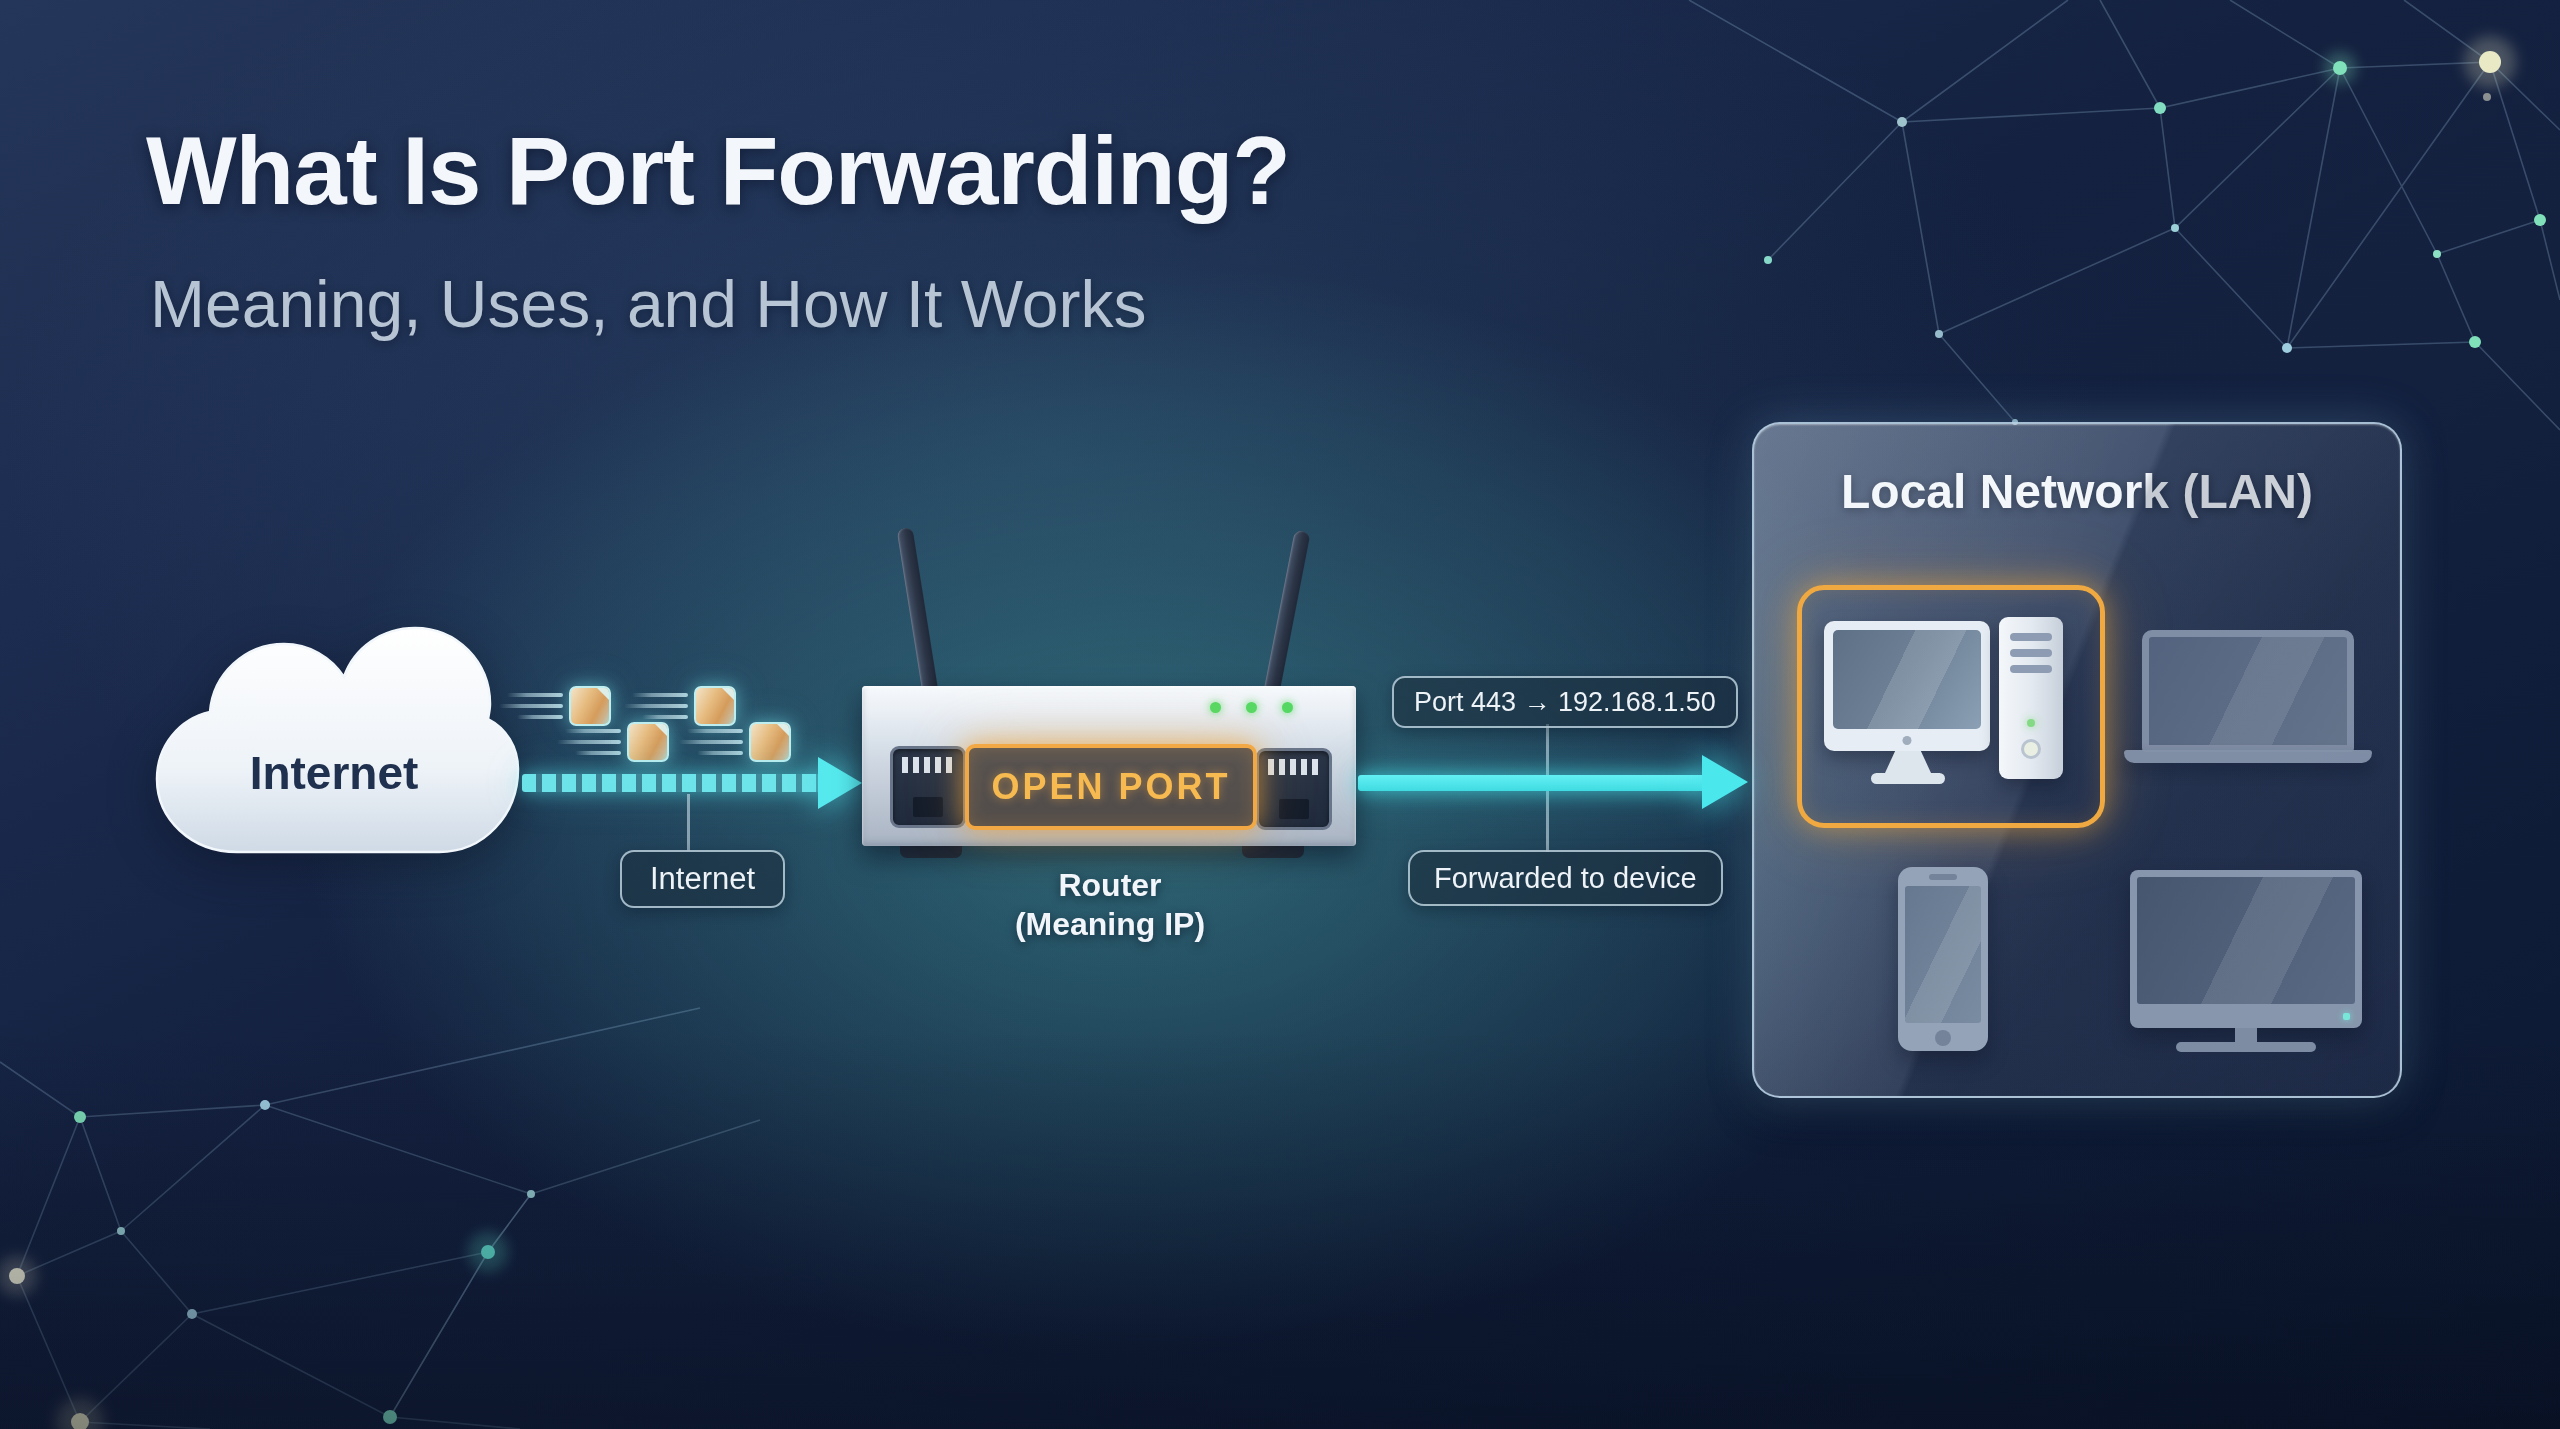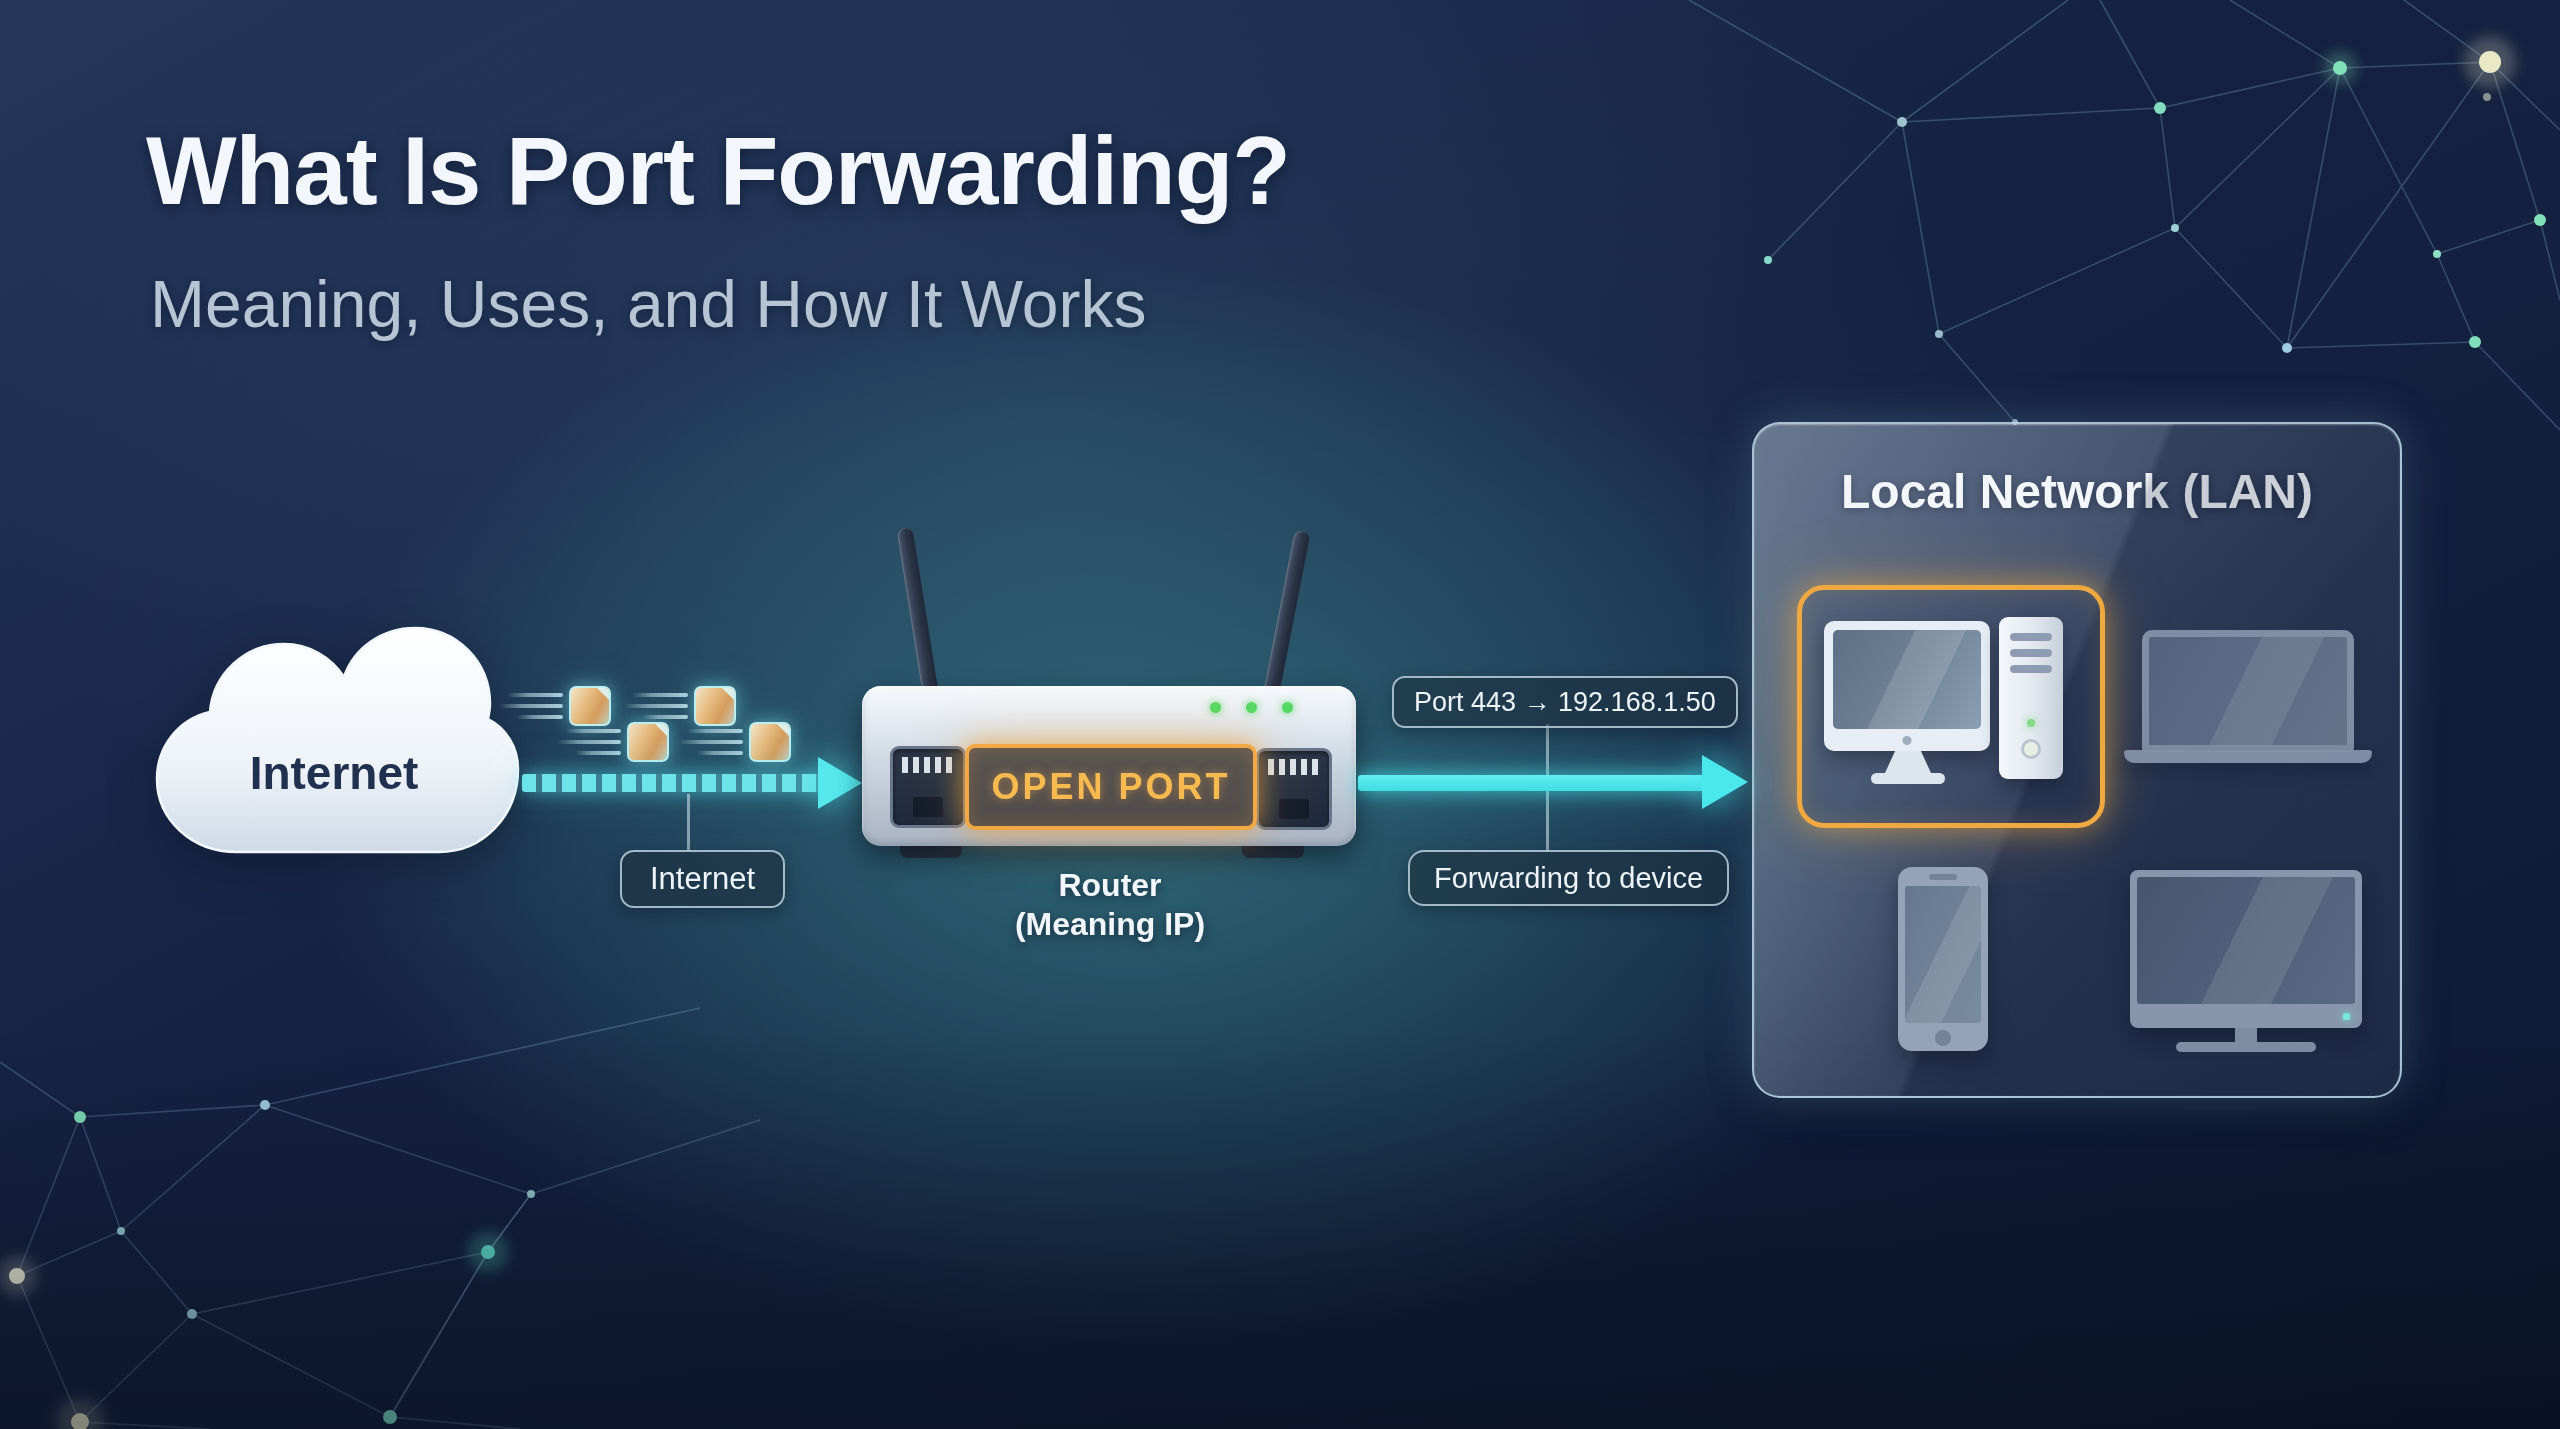--- a/index.html
+++ b/index.html
@@ -69,21 +69,21 @@
   .badge-fwd{left:1408px;top:850px;height:52px;padding:0 24px;font-size:29px;border-radius:16px;}
 
   
   .antenna{position:absolute;border-radius:9px;
     background:linear-gradient(90deg,#46536a 0%,#2b3546 55%,#1f2838 100%);
     box-shadow:inset 1px 0 2px rgba(255,255,255,.25);}
   .ant-l{left:924px;top:526px;width:16px;height:176px;transform:rotate(-9deg);transform-origin:50% 100%;}
   .ant-r{left:1262px;top:528px;width:16px;height:172px;transform:rotate(11deg);transform-origin:50% 100%;}
   .router-foot{position:absolute;top:840px;width:62px;height:18px;background:#27313f;border-radius:0 0 7px 7px;}
   .foot-l{left:900px;} .foot-r{left:1242px;}
-  .router-body{position:absolute;left:862px;top:686px;width:494px;height:160px;border-radius:19px;z-index:3;
+  .router-body{position:absolute;left:862px;top:686px;width:494px;height:160px;border-radius:4px;z-index:3;
     background:linear-gradient(180deg,#f6f9fc 0%,#eaeff5 16%,#d8e0e9 36%,#c4cdd9 62%,#a8b3c2 100%);
     box-shadow:0 12px 26px rgba(6,12,26,.5),inset 0 2px 3px rgba(255,255,255,.85),inset 0 -3px 6px rgba(90,105,125,.35);}
   .led{position:absolute;top:16px;width:11px;height:11px;border-radius:50%;background:#55d964;
     box-shadow:0 0 9px rgba(85,217,100,.9);}
   .eth-port{position:absolute;width:70px;height:76px;border-radius:9px;border:3px solid #68758a;
     background:linear-gradient(180deg,#2c3749 0%,#1f2a3c 100%);box-shadow:inset 0 2px 5px rgba(0,0,0,.5);}
   .eth-port .pins{position:absolute;left:9px;right:9px;top:8px;height:16px;
     background:repeating-linear-gradient(90deg,#dbe3ec 0 6px,rgba(0,0,0,0) 6px 11px);}
   .eth-port .jack{position:absolute;left:50%;bottom:8px;transform:translateX(-50%);width:30px;height:20px;
     background:#131c2b;border-radius:2px;}
@@ -284,21 +284,21 @@
   </div>
   <div class="router-label">
     <div>Router</div>
     <div>(Meaning IP)</div>
   </div>
 
   <div class="connector conn-port"></div>
   <div class="solid-arrow"></div>
   <div class="head2"></div>
   <div class="badge badge-port">Port 443 → 192.168.1.50</div>
-  <div class="badge badge-fwd">Forwarding to device</div>
+  <div class="badge badge-fwd">Forwarded to device</div>
 
   <div class="lan-panel">
     <div class="lan-title">Local Network (LAN)</div>
 
     <div class="hl-box"></div>
 
     <div>
       <div class="monitor" style="left:70px;top:197px;">
         <div class="screen"></div>
           <div class="cam"></div>

